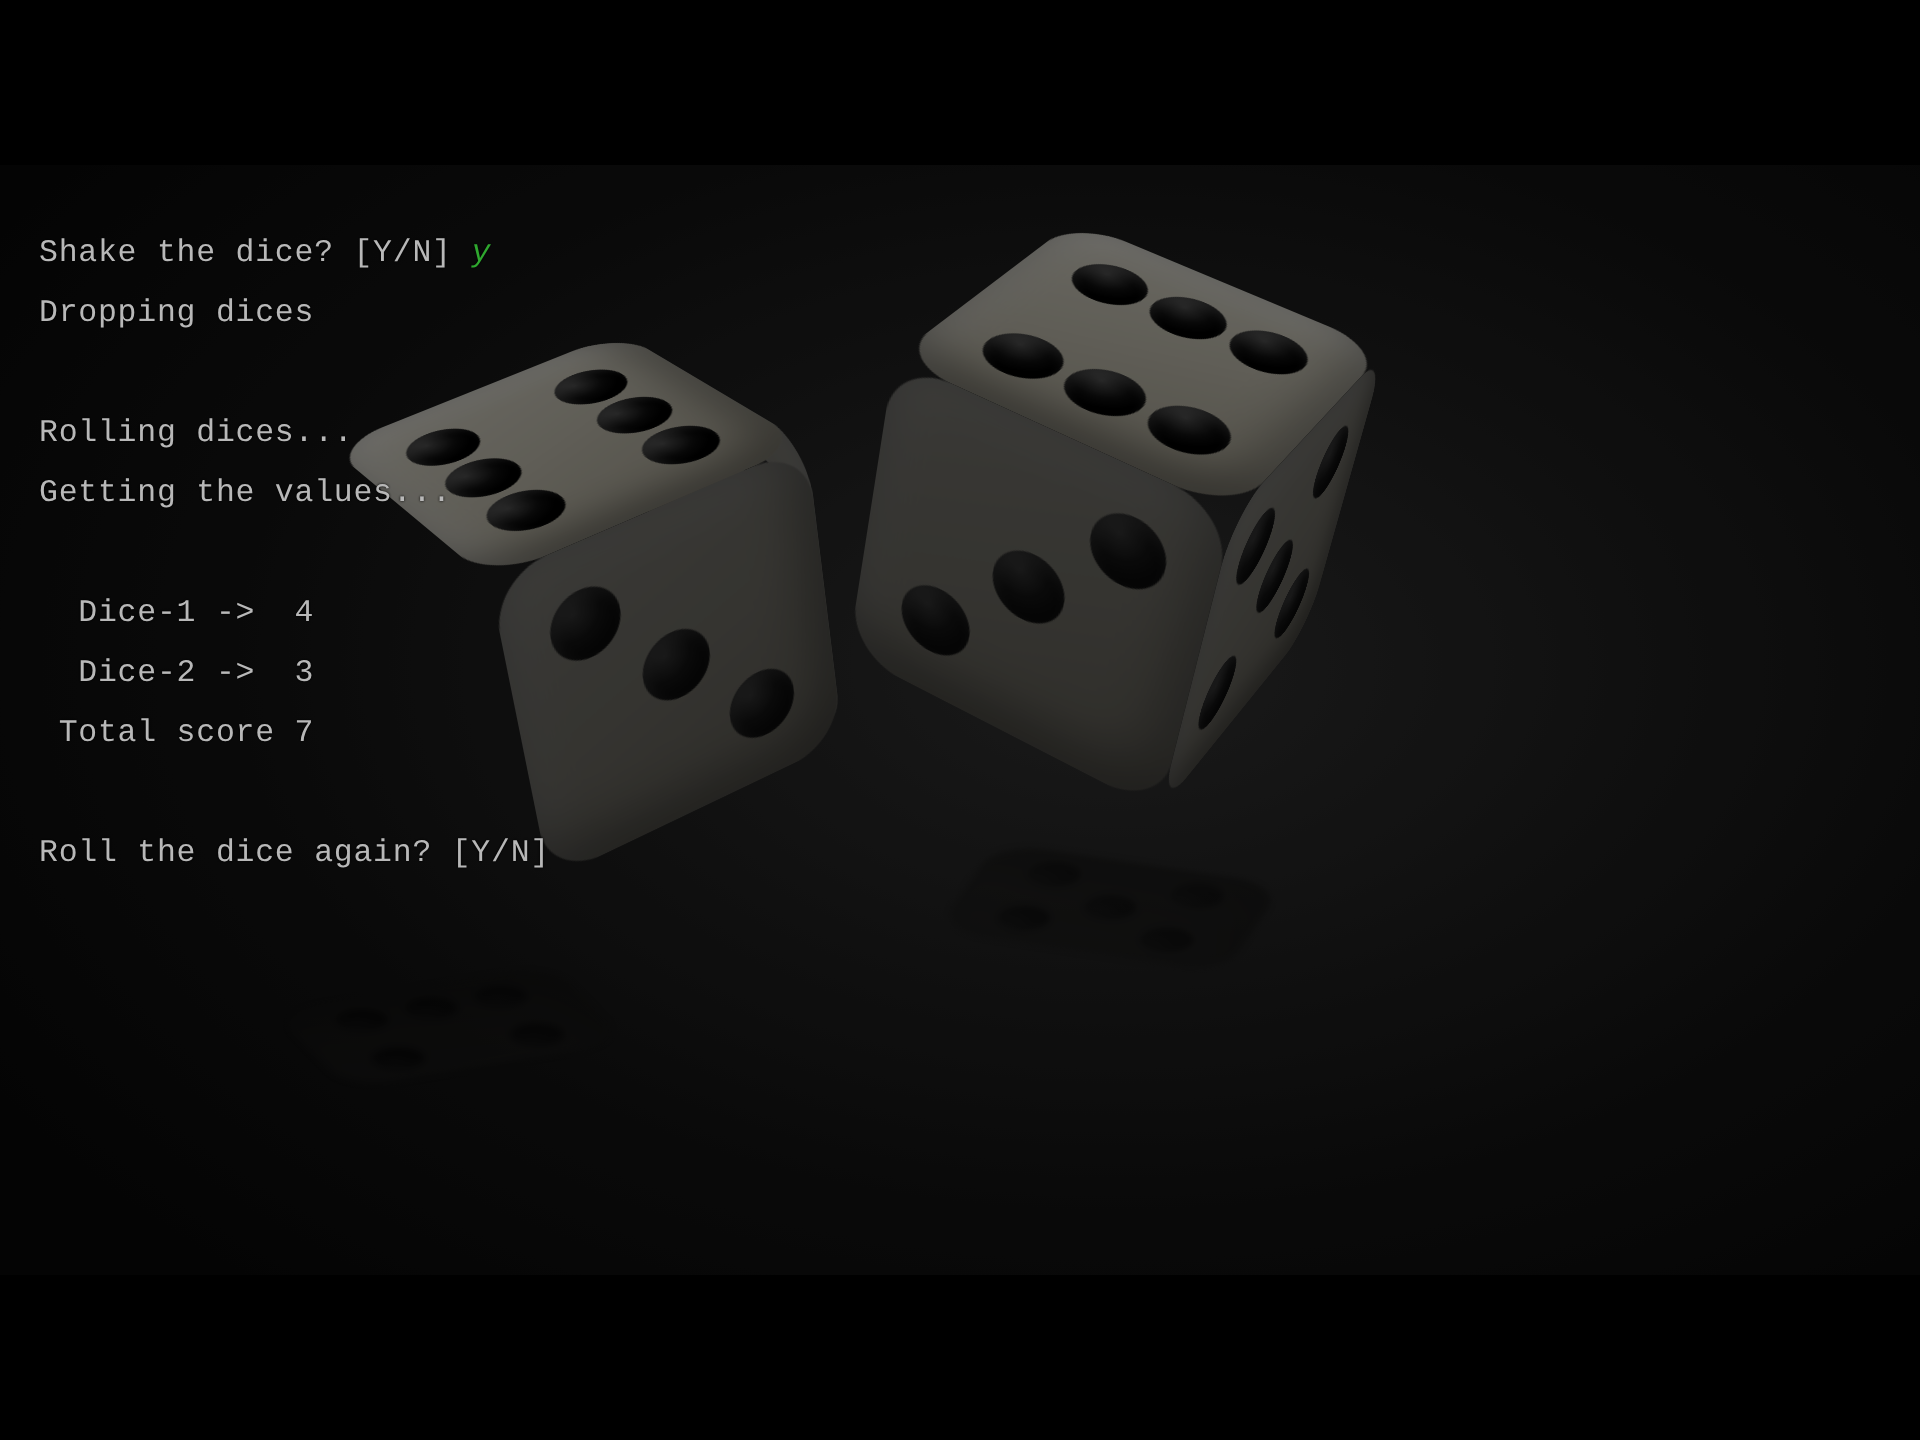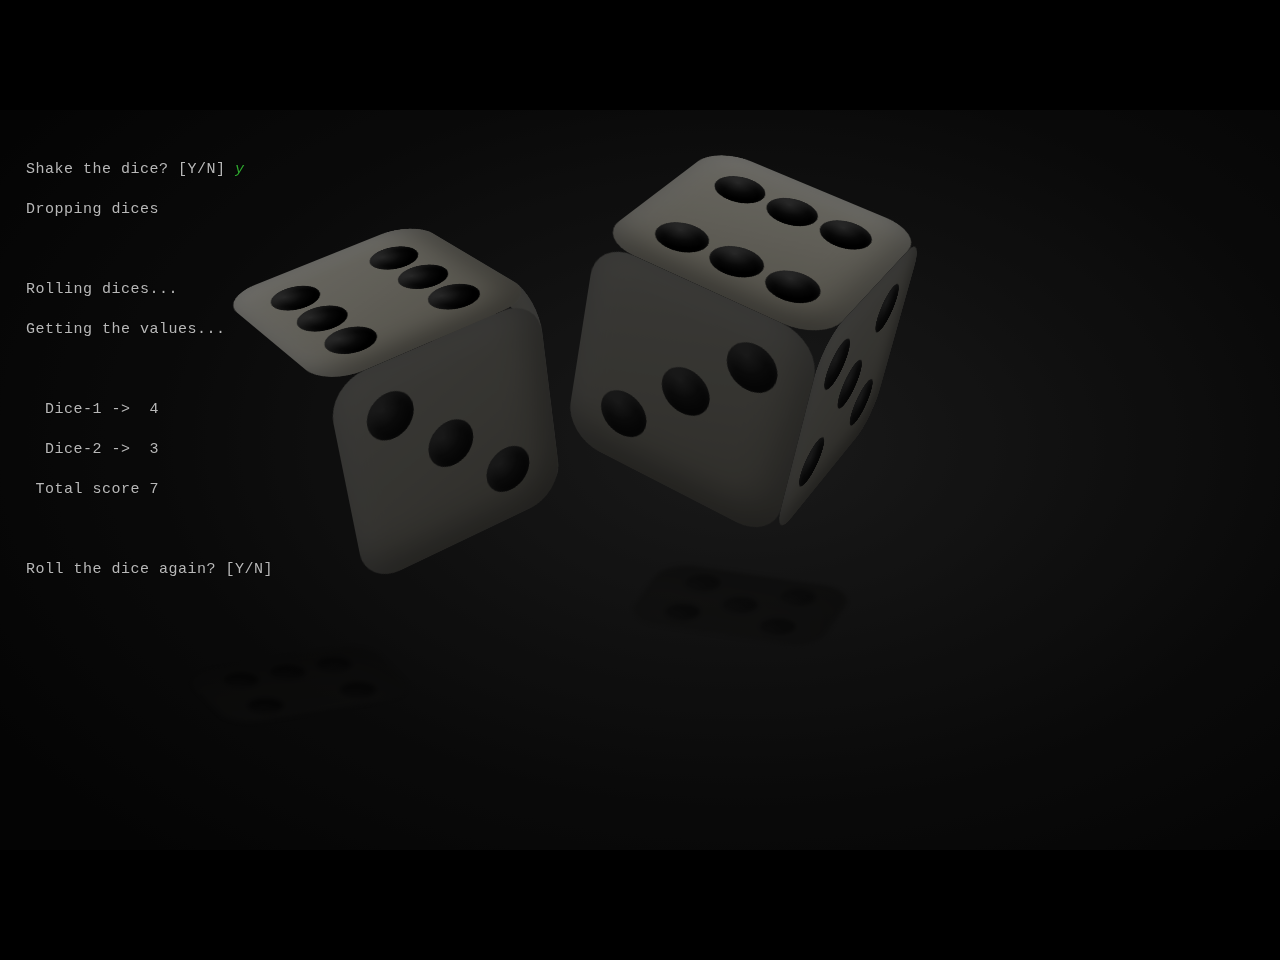--- a/index.html
+++ b/index.html
@@ -74,21 +74,21 @@
     width: 1280px;
     height: 740px;
     background: rgba(0,0,0,0.55);
     pointer-events: none;
   }
   .term {
     position: absolute;
     left: 26px;
     top: 150px;
     color: #b8b8b8;
-    font-size: 15px;
+    font-size: 21px;
     line-height: 40px;
     letter-spacing: 0.5px;
     white-space: pre;
     text-shadow: 0 0 2px #000;
   }
   .term .input { color: #2fa82f; font-style: italic; }
 </style>
 </head>
 <body>
 

